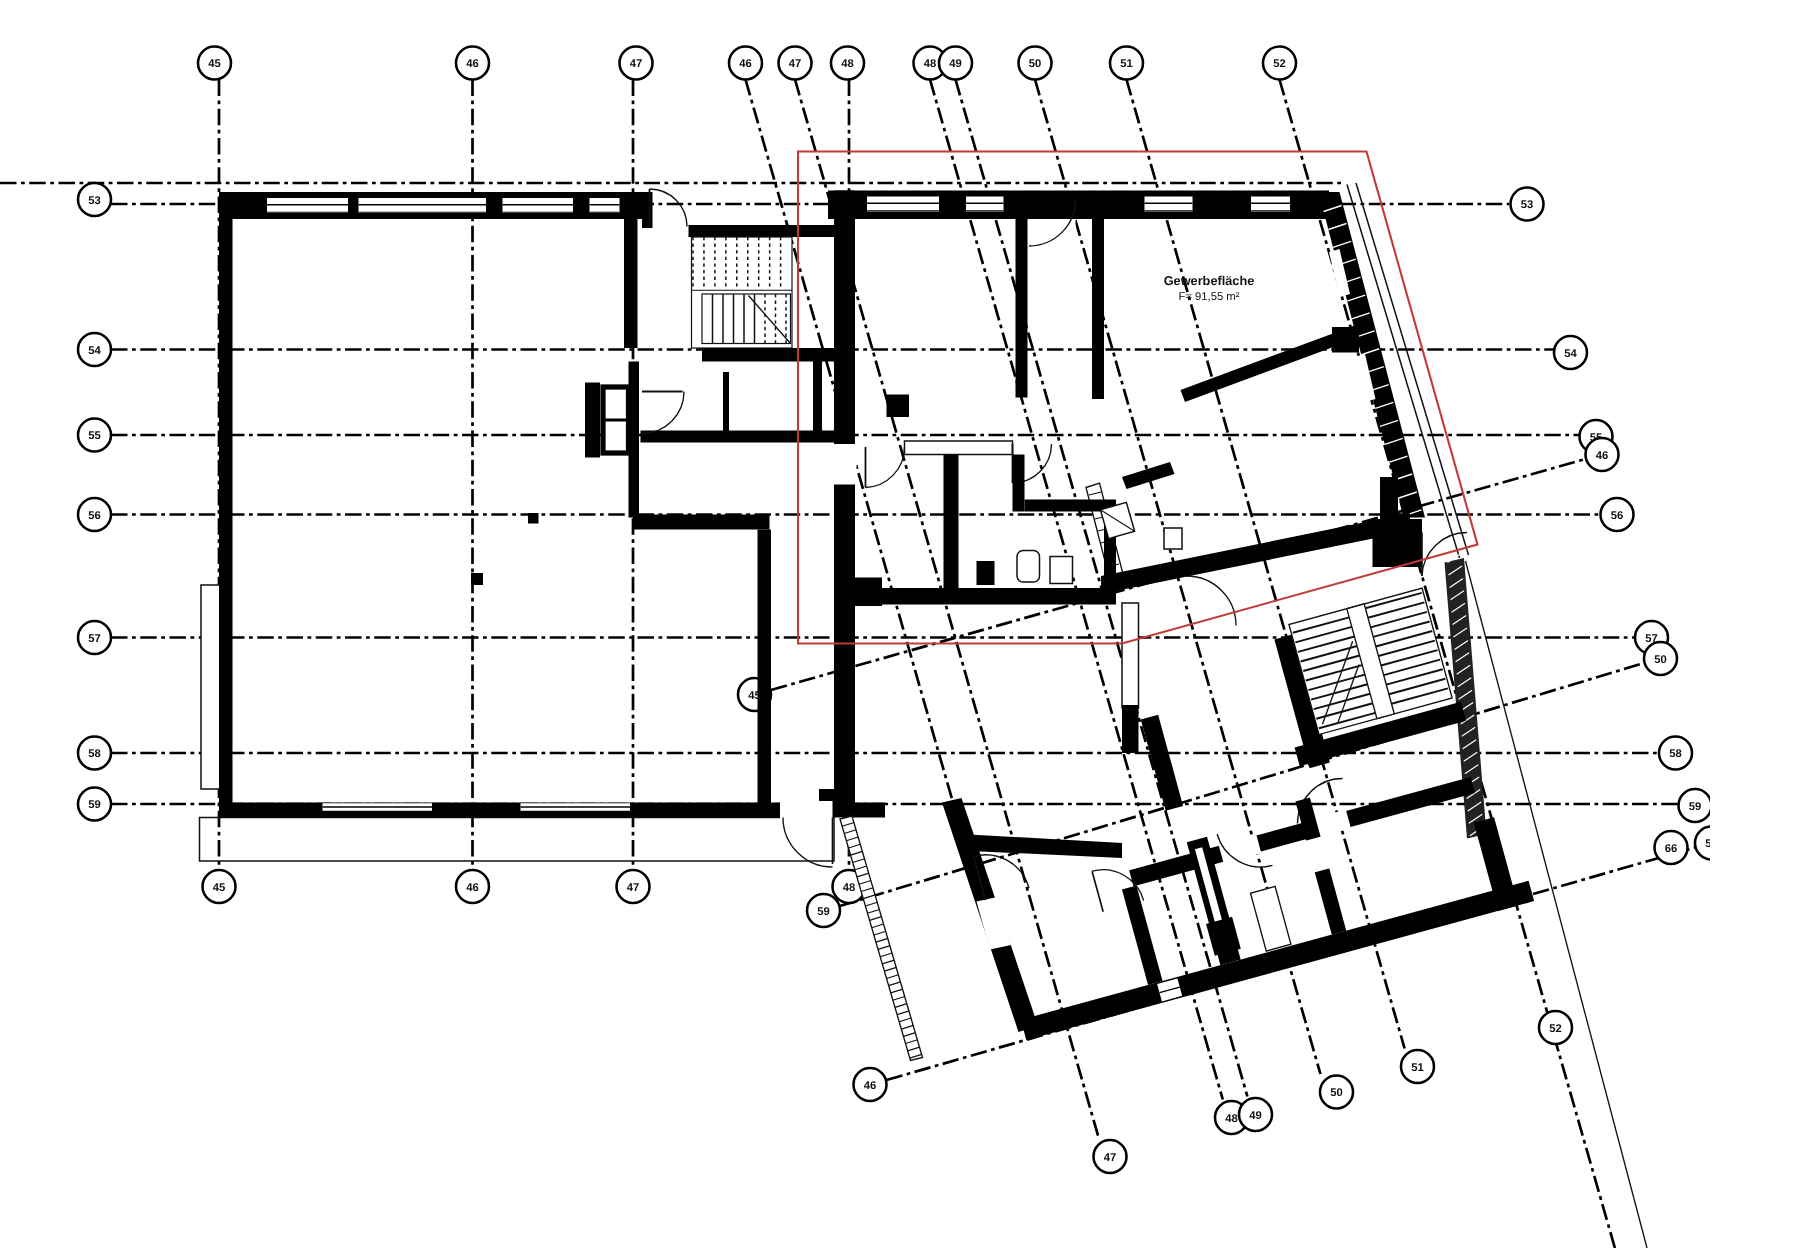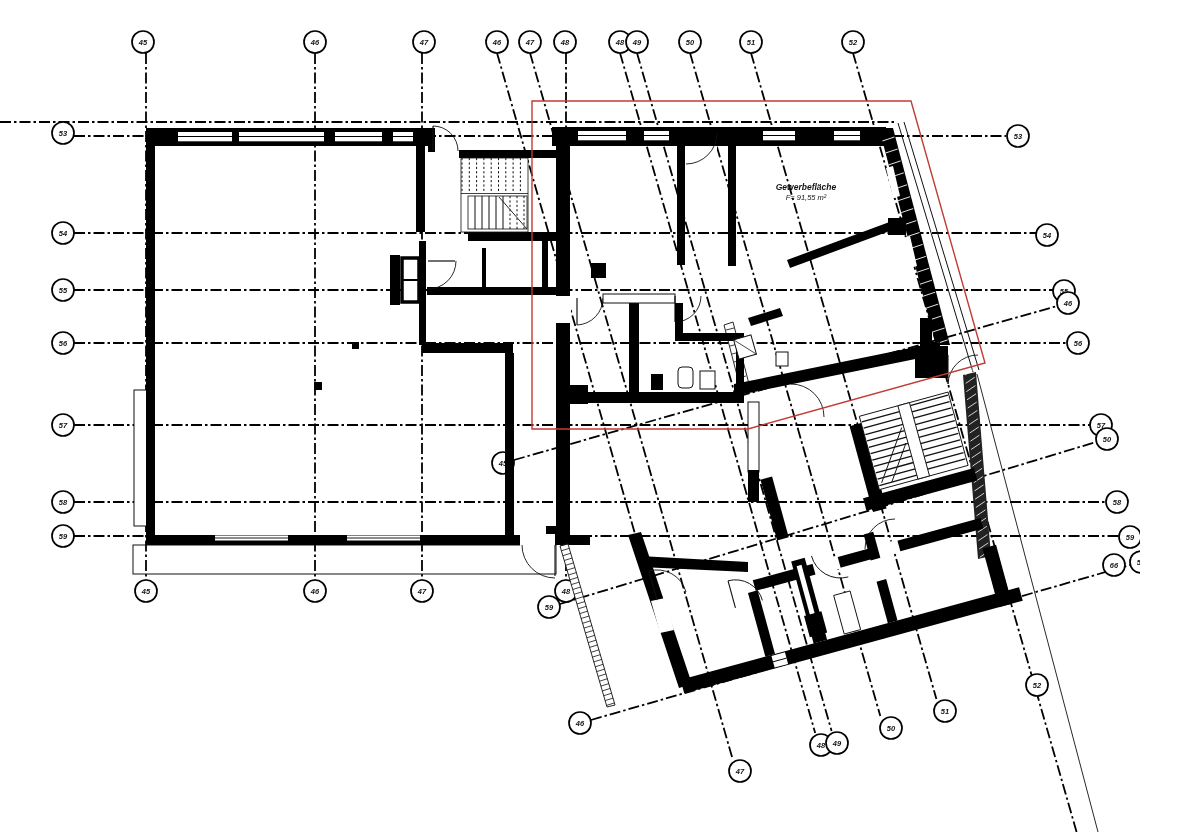--- a/index.html
+++ b/index.html
@@ -1,14 +1,14 @@
 <!DOCTYPE html>
 <html><head><meta charset="utf-8"><title>Grundriss</title>
 <style>html,body{margin:0;padding:0;background:#fff;font-family:"Liberation Sans", sans-serif;}
-#page{width:1140px;height:832px;overflow:hidden;font-style:italic;}</style></head>
+#page{width:1140px;height:832px;overflow:hidden;}</style></head>
 <body>
 <div id="page">
 <svg xmlns="http://www.w3.org/2000/svg" width="1200" height="832" viewBox="0 0 1200 832">
 <rect width="1200" height="832" fill="#ffffff"></rect>
 
 <line x1="0" y1="122" x2="897" y2="122" stroke="#000" stroke-width="1.8" stroke-dasharray="11 3 2.5 3" fill="none"></line>
 
 <line x1="74" y1="136" x2="1006" y2="136" stroke="#000" stroke-width="1.8" stroke-dasharray="11 3 2.5 3" fill="none"></line>
 
 <line x1="74" y1="233" x2="1036" y2="233" stroke="#000" stroke-width="1.8" stroke-dasharray="11 3 2.5 3" fill="none"></line>

